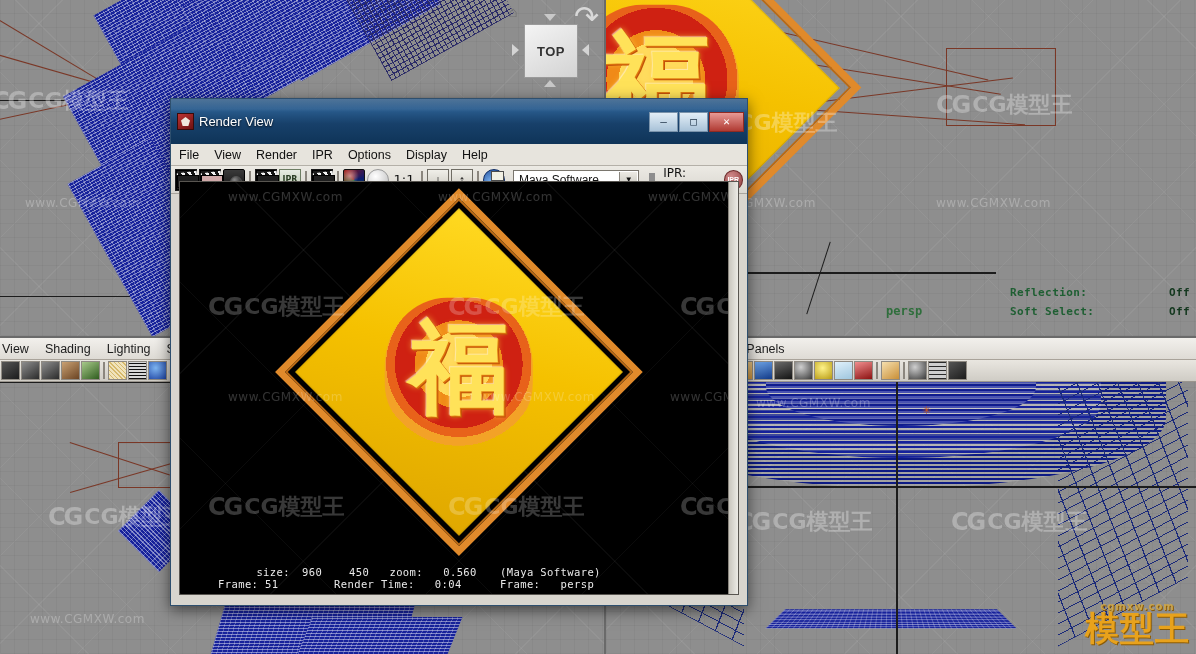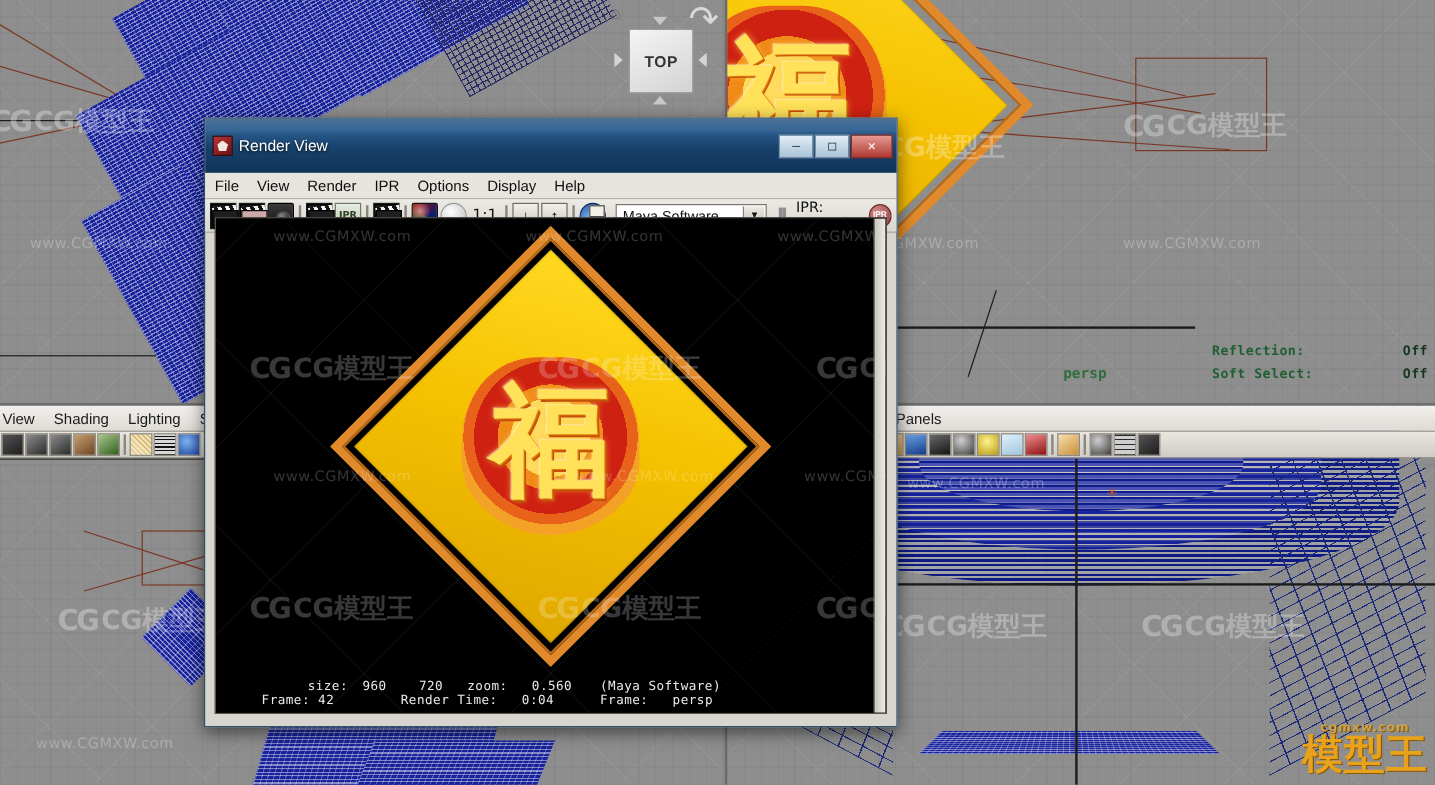--- a/index.html
+++ b/index.html
@@ -672,32 +672,32 @@
             <span>CG模型王</span>
           </div>
       </div>
 
       <div class="rv-stats">
         <div class="row">
           <span class="c1">size:</span>
           <span class="c2" style="padding-left:12px;">
             <span>960</span>
             &nbsp;&nbsp;
-            <span>720</span>
+            <span>450</span>
             &nbsp;
             <span>zoom:</span>
             &nbsp;
             <span>0.560</span>
           </span>
           <span class="c3">(Maya Software)</span>
         </div>
         <div class="row">
           <span class="c1" style="text-align:left;padding-left:38px;">
             <span>Frame:</span>
-            <span>42</span>
+            <span>51</span>
           </span>
           <span class="c2" style="padding-left:44px;">
             <span>Render Time:</span>
             &nbsp;
             <span>0:04</span>
           </span>
           <span class="c3">
             <span>Frame:</span>
             &nbsp;
             <span>persp</span>

